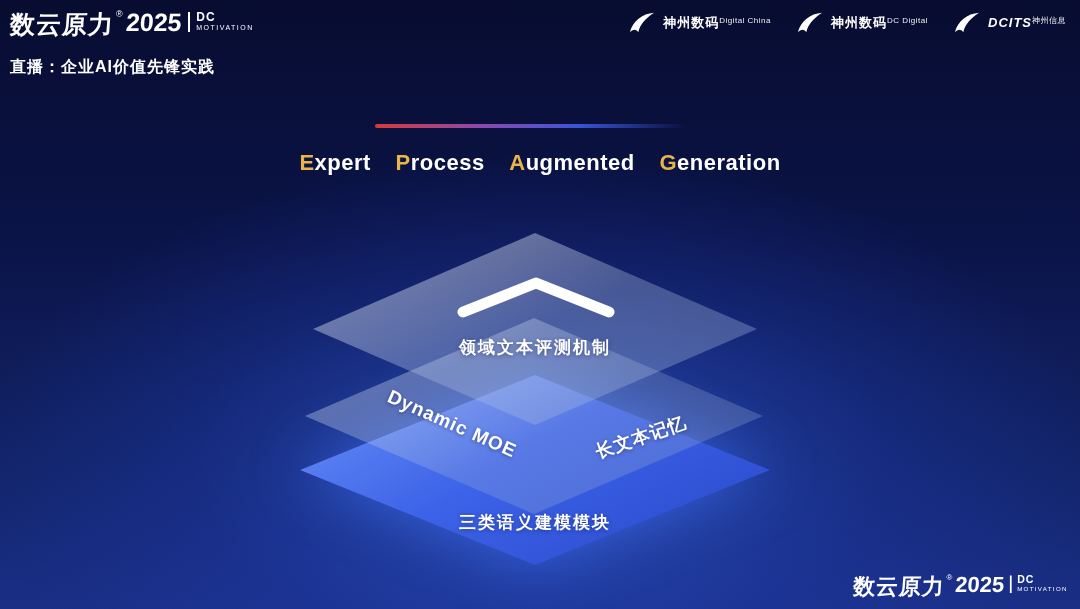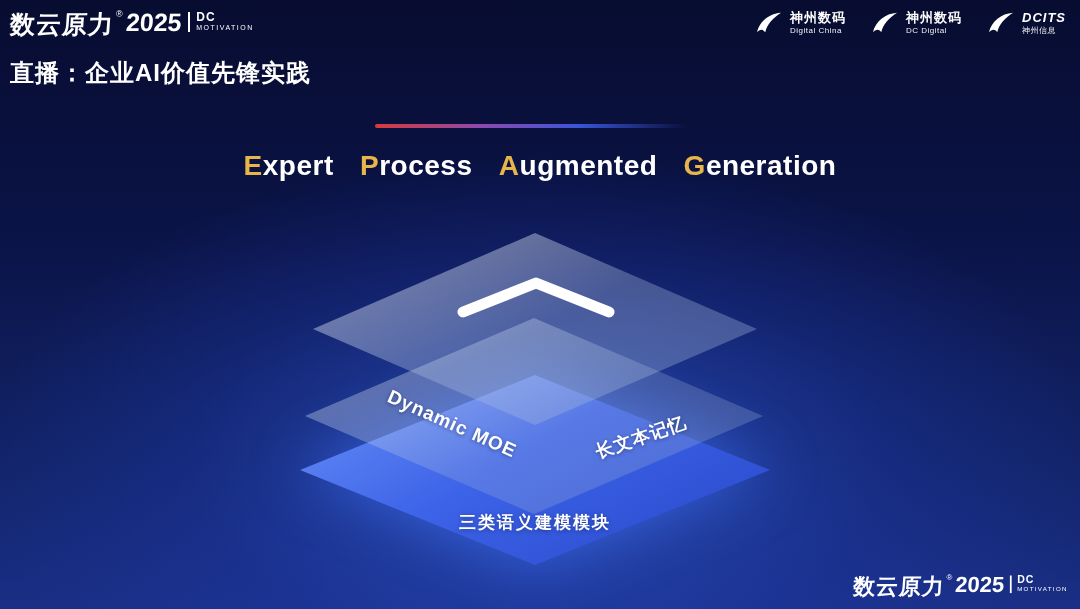--- a/index.html
+++ b/index.html
@@ -23,50 +23,50 @@
   .brand-name { font-size:25px; font-weight:800; letter-spacing:1px; transform:skewX(-4deg); }
   .brand-reg { font-size:9px; margin:1px 1px 0 2px; }
   .brand-year { font-size:25px; font-weight:800; transform:skewX(-4deg); margin-left:2px; }
   .brand-divider { width:2px; height:20px; background:#fff; margin:4px 6px 0 7px; }
   .brand-sub { display:flex; flex-direction:column; margin-top:3px; line-height:1.05; }
   .brand-dc { font-size:12px; font-weight:700; letter-spacing:1px; }
   .brand-motivation { font-size:7px; letter-spacing:1.5px; }
 
   .live-label {
     position:absolute; left:10px; top:57px;
-    font-size:24px; font-weight:800; letter-spacing:1px;
+    font-size:16px; font-weight:800; letter-spacing:1px;
   }
 
   
   .slide-title {
     position:absolute; left:0; right:0; top:60px;
     text-align:center;
     font-size:27px; font-weight:800; letter-spacing:2px;
     color:#e8b54a;
   }
   .gradient-divider {
     position:absolute; left:375px; top:124px;
     width:312px; height:4px; border-radius:2px;
     background:linear-gradient(90deg, #d83a3a 0%, #8a4ab0 35%, #3a55d8 65%, rgba(40,70,180,0) 100%);
   }
 
   
   .partners { position:absolute; right:14px; top:10px; display:flex; gap:24px; }
   .partner { display:flex; align-items:center; gap:6px; }
   .partner-icon { width:30px; height:26px; flex:0 0 auto; }
-  .partner-text { display:flex; flex-direction:column; line-height:1.15; }
+  .partner-text { display:flex; flex-direction:row; line-height:1.15; }
   .p-line1 { font-size:13px; font-weight:700; letter-spacing:1px; }
   .p-line1.italic { font-style:italic; }
   .p-line2 { font-size:8px; letter-spacing:0.5px; opacity:0.95; }
 
   
   .main-title {
     position:absolute; left:0; right:0; top:150px;
     text-align:center;
-    font-size:28px; font-weight:700; letter-spacing:0.5px;
+    font-size:22px; font-weight:700; letter-spacing:0.5px;
   }
   .main-title .word { margin:0 9px; }
   .main-title .initial { color:#e8b54a; }
   .main-title .rest { color:#ffffff; }
 
   
   .diagram { position:absolute; inset:0; }
   .layer {
     position:absolute;
     clip-path:polygon(50% 0, 100% 50%, 50% 100%, 0 50%);
@@ -162,20 +162,21 @@
     <div class="layer-bottom-wrap">
       <div class="layer layer-bottom"></div>
     </div>
     <div class="layer layer-mid"></div>
     <div class="layer layer-top"></div>
 
     <svg class="chevron" width="166" height="46" viewBox="0 0 166 46">
       <path d="M10 38 L83 9 L156 38" stroke="#ffffff" stroke-width="11" fill="none" stroke-linecap="round" stroke-linejoin="round"></path>
     </svg>
 
+    <div class="layer-label label-top">领域文本评测机制</div>
     <div class="layer-label label-mid-left">Dynamic MOE</div>
     <div class="layer-label label-mid-right">长文本记忆</div>
     <div class="layer-label label-bottom">三类语义建模模块</div>
   </div>
 
   <div class="brand brand-bottomright">
     <span class="brand-name">数云原力</span>
     <span class="brand-reg">®</span>
     <span class="brand-year">2025</span>
     <span class="brand-divider"></span>

